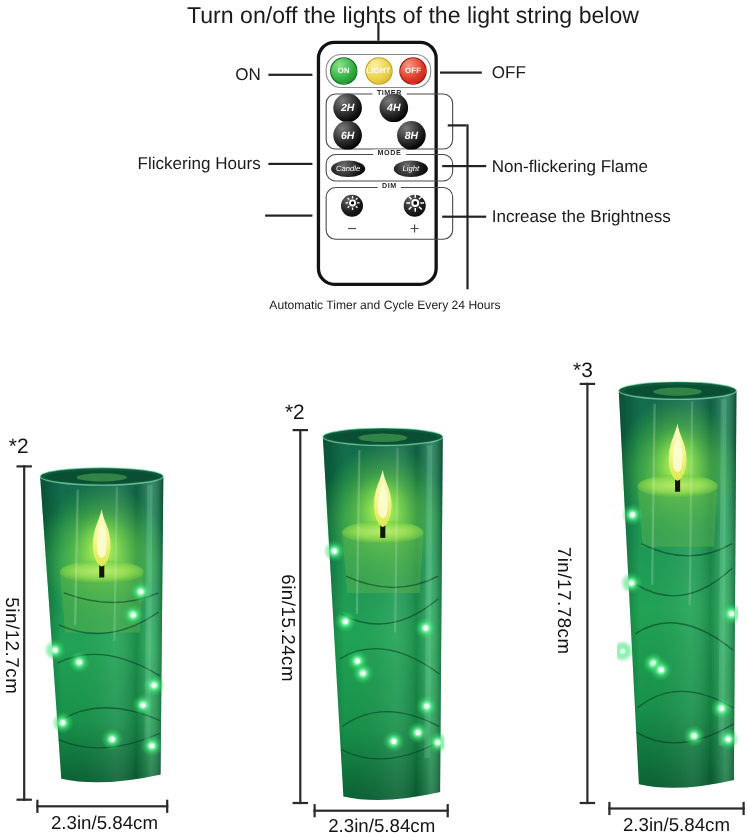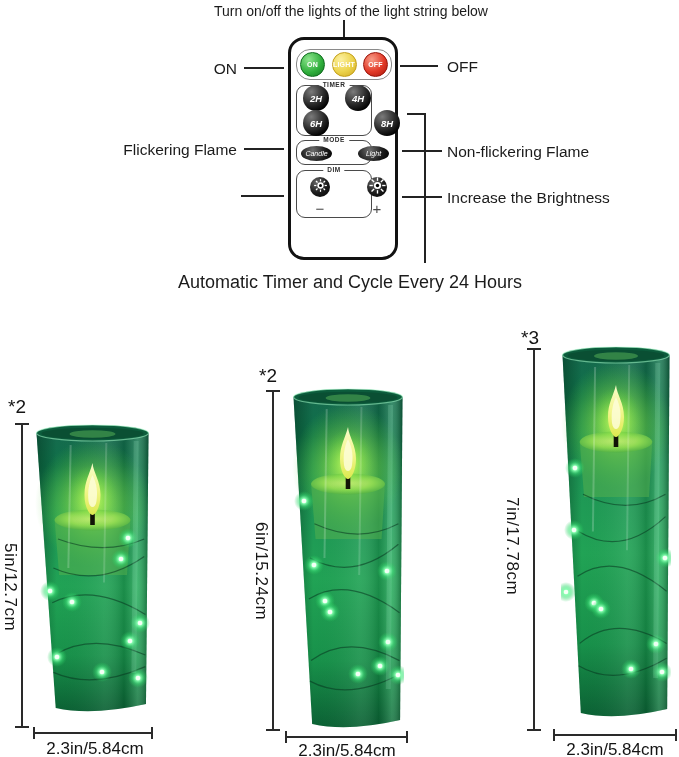--- a/index.html
+++ b/index.html
@@ -1,47 +1,47 @@
 <!DOCTYPE html>
 <html><head>
 <meta charset="utf-8">
 <style>
   html,body{margin:0;padding:0;background:#fff;}
   .stage{position:relative;width:679px;height:757px;background:#ffffff;overflow:hidden;
          font-family:"Liberation Sans",sans-serif;color:#1b1b1b;}
   .txt{position:absolute;white-space:nowrap;}
-  .title{font-size:14px;}
-  .caption{font-size:18px;}
+  .title{font-size:21px;}
+  .caption{font-size:11px;}
   .call{font-size:15.5px;}
   .hline{position:absolute;height:1.6px;background:#232323;}
   .vline{position:absolute;width:1.6px;background:#232323;}
 
   
   .remote{position:absolute;left:288px;top:37px;width:110px;height:223px;background:#fff;
           border:3px solid #121212;border-radius:16px;box-sizing:border-box;}
   .pgroup{position:absolute;left:5px;top:9px;width:96px;height:31px;border:1.2px solid #8a8a8a;
           border-radius:14px;box-sizing:border-box;display:flex;align-items:center;
           justify-content:space-between;padding:0 3px;}
   .pbtn{width:23px;height:23px;border-radius:50%;display:flex;align-items:center;justify-content:center;
         color:#fff;font-size:7px;font-weight:bold;letter-spacing:.2px;}
   .pbtn.on{background:radial-gradient(circle at 34% 28%,#8ce48c,#2fae3c 58%,#14771f);border:1px solid #0d6b1c;}
   .pbtn.light{background:radial-gradient(circle at 34% 28%,#fcf0a0,#ecd34c 55%,#d0a71e);border:1px solid #c39f19;}
   .pbtn.off{background:radial-gradient(circle at 34% 28%,#f79c88,#e23a28 55%,#a5150b;);border:1px solid #9a1208;
             background:radial-gradient(circle at 34% 28%,#f79c88,#e23a28 55%,#a5150b);}
-  .rgroup{position:absolute;left:5px;width:76px;border:1.4px solid #4a4a4a;border-radius:9px;box-sizing:border-box;}
+  .rgroup{position:absolute;left:5px;width:116px;border:1.4px solid #4a4a4a;border-radius:9px;box-sizing:border-box;}
   .rgroup.timer{top:45px;height:51px;}
   .rgroup.mode{top:100px;height:25px;}
   .rgroup.dim{top:130px;height:48px;}
   .legend{position:absolute;top:-5px;left:50%;transform:translateX(-50%);background:#fff;
           padding:0 4px;font-size:6.5px;font-weight:600;letter-spacing:.5px;color:#2c2c2c;}
   .tbtn{position:absolute;width:26px;height:26px;border-radius:50%;color:#fff;font-size:9.5px;
         font-weight:bold;font-style:italic;display:flex;align-items:center;justify-content:center;
         background:radial-gradient(circle at 32% 26%,#7b7b7b,#2b2b2b 48%,#000 78%);}
   .tbtn.p1{left:6px;top:-1px;} .tbtn.p2{left:48px;top:-1px;}
-  .tbtn.p3{left:6px;top:24px;} .tbtn.p4{left:77px;top:24px;}
+  .tbtn.p3{left:6px;top:24px;} .tbtn.p4{left:64px;top:24px;}
   .mbtn{position:absolute;top:5px;width:31px;height:15px;border-radius:50%;color:#fff;font-size:7px;
         font-style:italic;display:flex;align-items:center;justify-content:center;
         background:radial-gradient(circle at 38% 28%,#6e6e6e,#1c1c1c 58%,#000);}
   .mbtn.m1{left:4px;} .mbtn.m2{left:61px;}
   .sunbtn{position:absolute;top:6px;width:20px;height:20px;border-radius:50%;
           background:radial-gradient(circle at 34% 28%,#686868,#1d1d1d 52%,#000);
           display:flex;align-items:center;justify-content:center;}
   .sunbtn.s1{left:13px;} .sunbtn.s2{left:70px;}
   .sign{position:absolute;top:29px;width:22px;text-align:center;font-size:15px;color:#4a4a4a;}
   .sign.minus{left:12px;} .sign.plus{left:69px;}
@@ -130,21 +130,21 @@
               <circle cx="10" cy="10" r="2" fill="#000"></circle>
           </svg>
         </span>
       </div>
       <div class="sign minus">−</div>
       <div class="sign plus">+</div>
     </div>
   </div>
 
   <div class="txt call" style="right:442px;top:60px;">ON</div>
-  <div class="txt call" style="right:442px;top:141px;">Flickering Flame</div>
+  <div class="txt call" style="right:442px;top:141px;">Flickering Hours</div>
   <div class="hline" style="left:244px;top:67px;width:40px;"></div>
   <div class="hline" style="left:244px;top:148px;width:40px;"></div>
   <div class="hline" style="left:241px;top:195px;width:43px;"></div>
 
   <div class="txt call" style="left:447px;top:58px;">OFF</div>
   <div class="txt call" style="left:447px;top:143px;">Non-flickering Flame</div>
   <div class="txt call" style="left:447px;top:189px;">Increase the Brightness</div>
   <div class="hline" style="left:400px;top:65px;width:38px;"></div>
   <div class="hline" style="left:407px;top:113px;width:17px;"></div>
   <div class="hline" style="left:402px;top:150px;width:40px;"></div>

